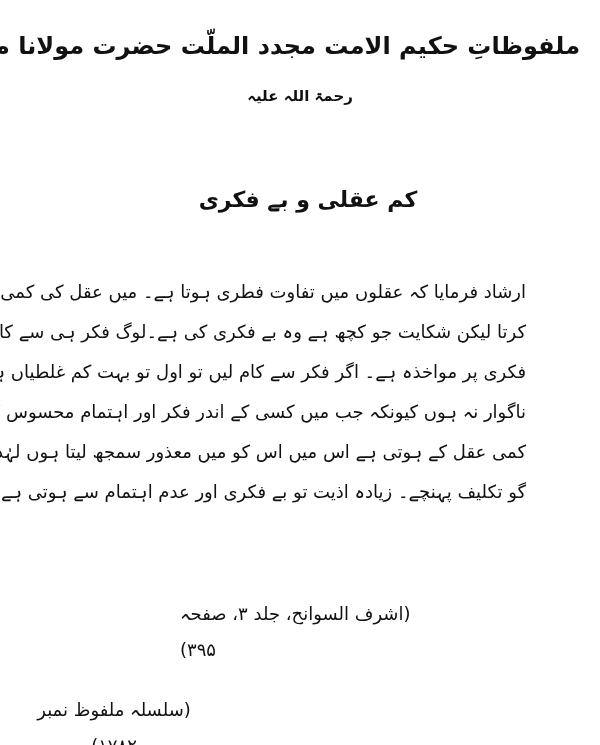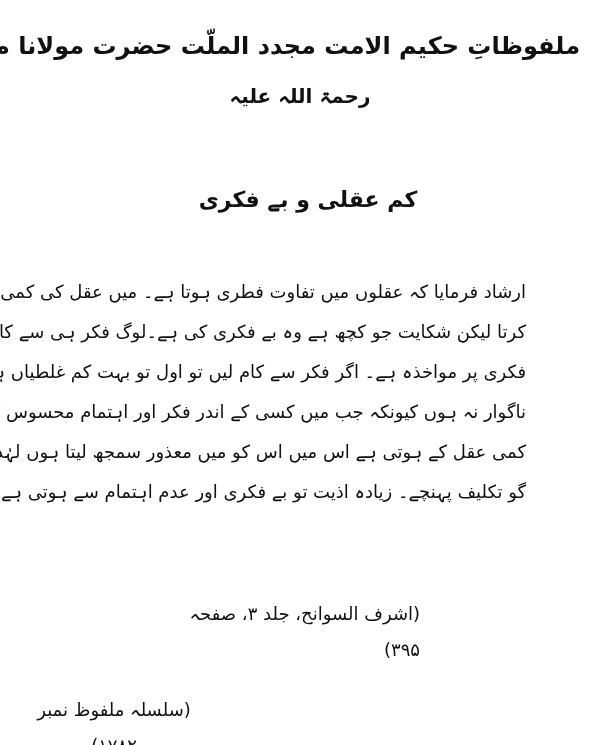--- a/index.html
+++ b/index.html
@@ -30,21 +30,21 @@
     font-weight: bold;
     line-height: 40px;
     white-space: nowrap;
   }
   .subtitle {
     position: absolute;
     top: 78px;
     left: 0;
     right: 0;
     text-align: center;
-    font-size: 20px;
+    font-size: 15px;
     font-weight: bold;
     line-height: 36px;
   }
   .heading {
     position: absolute;
     top: 180px;
     left: 16px;
     right: 0;
     text-align: center;
     font-size: 22px;
@@ -62,21 +62,21 @@
   .body-line {
     display: block;
     white-space: nowrap;
     text-align: right;
   }
   .reference {
     position: absolute;
     top: 596px;
     left: 180px;
     width: 240px;
-    text-align: right;
+    text-align: left;
     font-size: 18px;
     line-height: 36px;
   }
   .series {
     position: absolute;
     top: 692px;
     left: 24px;
     width: 180px;
     text-align: center;
     font-size: 18px;

